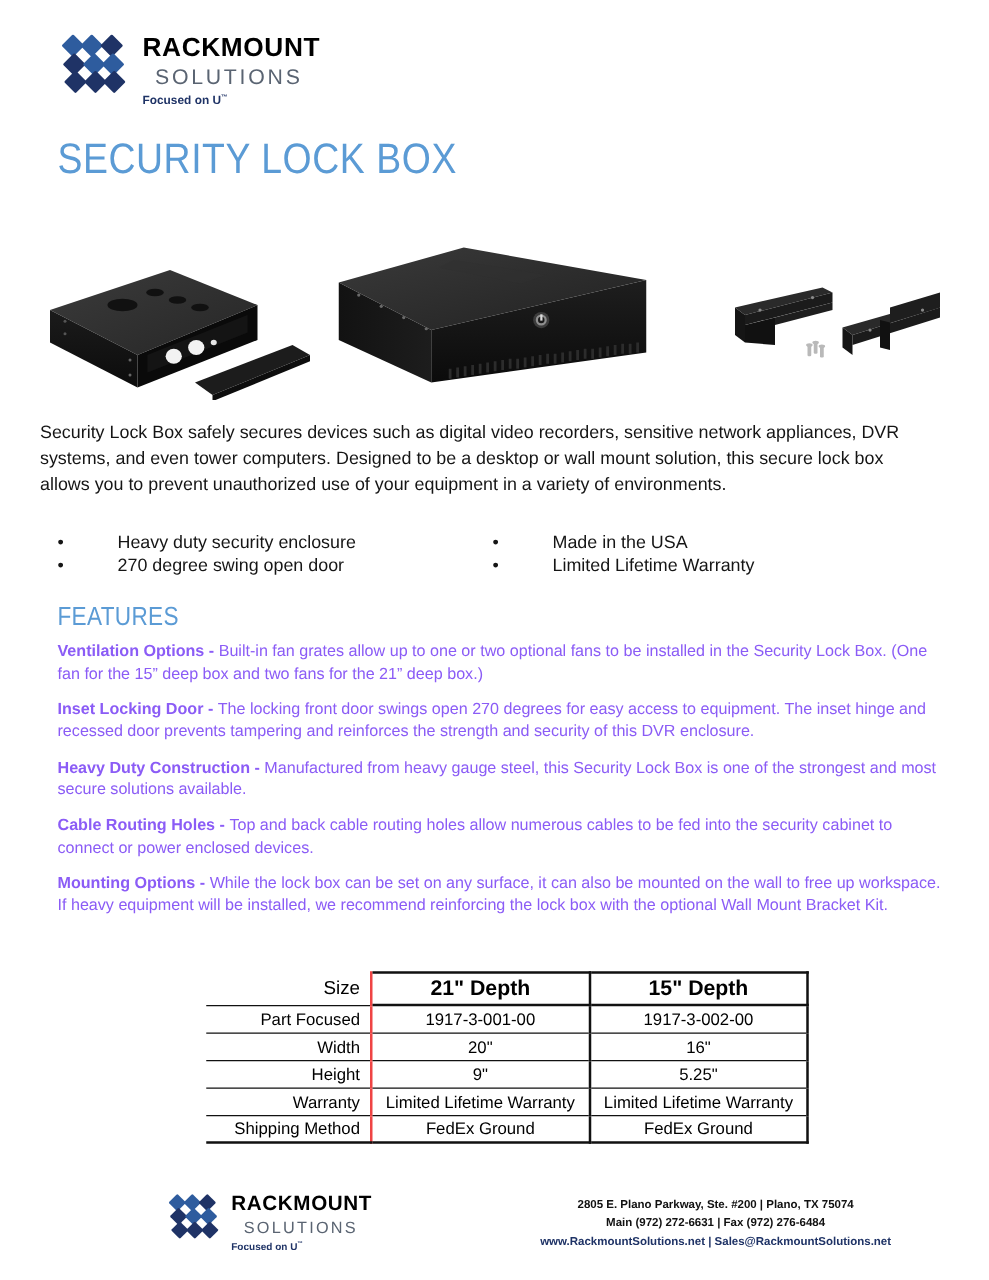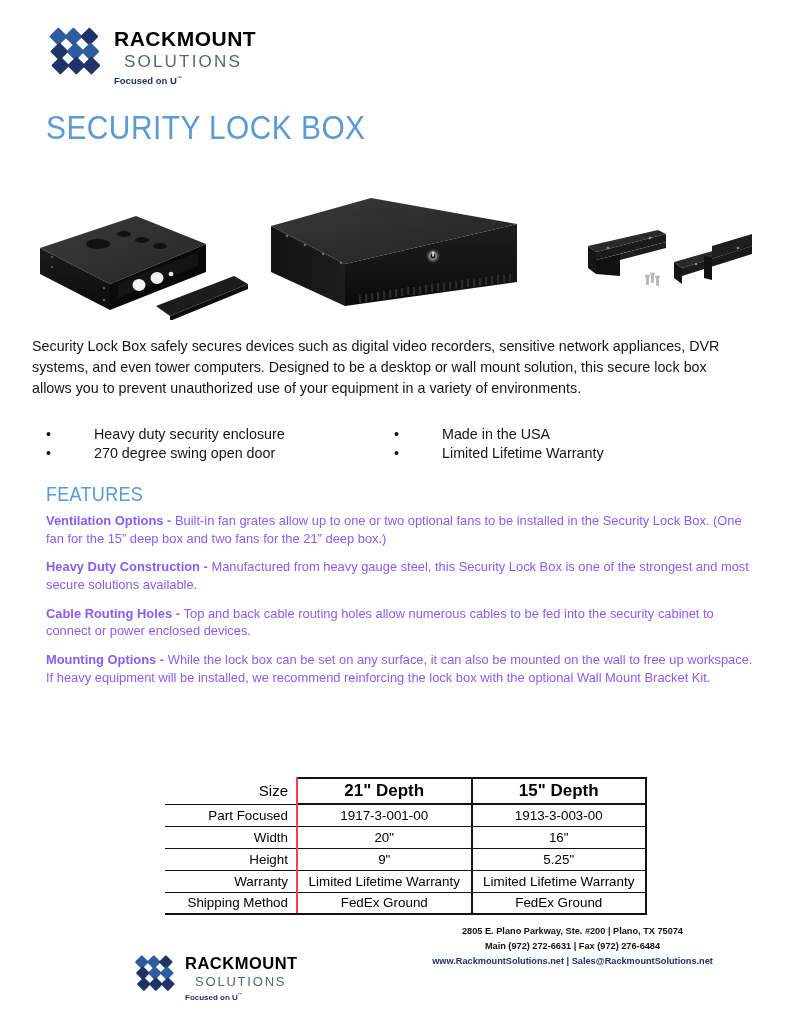--- a/index.html
+++ b/index.html
@@ -108,21 +108,21 @@
   table.spec tr.head td.lbl { border-top: none; }
   table.spec tr.head td.val {
     font-size: 17px; font-weight: bold; border-top: 2px solid #111; border-bottom: 2px solid #111;
   }
   table.spec tr.head td.lbl { font-size: 15px; }
   table.spec tr:last-child td.val { border-bottom: 2px solid #111; }
   table.spec tr:last-child td.lbl { border-bottom: 2px solid #111; }
 
   
   .footer-contact {
-    position: absolute; left: 400px; top: 924px; width: 345px;
+    position: absolute; left: 400px; top: 956px; width: 345px;
     text-align: center; font-size: 9.2px; font-weight: bold;
     line-height: 1.62; color: #111;
   }
   .footer-contact .blue { color: #1F3366; }
 </style>
 </head>
 <body>
 
 <div class="page">
 
@@ -311,20 +311,23 @@
     </div>
   </div>
 
   <div class="sec-title">FEATURES</div>
 
   <div class="features">
     <p class="feature">
       <b>Ventilation Options - </b><span>Built-in fan grates allow up to one or two optional fans to be installed in the Security Lock Box. (One fan for the 15” deep box and two fans for the 21” deep box.)</span>
     </p>
     <p class="feature">
+      <b>Inset Locking Door - </b><span>The locking front door swings open 270 degrees for easy access to equipment. The inset hinge and recessed door prevents tampering and reinforces the strength and security of this DVR enclosure.</span>
+    </p>
+    <p class="feature">
       <b>Heavy Duty Construction - </b><span>Manufactured from heavy gauge steel, this Security Lock Box is one of the strongest and most secure solutions available.</span>
     </p>
     <p class="feature">
       <b>Cable Routing Holes - </b><span>Top and back cable routing holes allow numerous cables to be fed into the security cabinet to connect or power enclosed devices.</span>
     </p>
     <p class="feature">
       <b>Mounting Options - </b><span>While the lock box can be set on any surface, it can also be mounted on the wall to free up workspace. If heavy equipment will be installed, we recommend reinforcing the lock box with the optional Wall Mount Bracket Kit.</span>
     </p>
   </div>
 
@@ -332,21 +335,21 @@
     <table class="spec">
       <tbody>
         <tr class="head">
           <td class="lbl">Size</td>
           <td class="val">21" Depth</td>
           <td class="val">15" Depth</td>
         </tr>
         <tr>
           <td class="lbl">Part Focused</td>
           <td class="val">1917-3-001-00</td>
-          <td class="val">1913-3-003-00</td>
+          <td class="val">1917-3-002-00</td>
         </tr>
         <tr>
           <td class="lbl">Width</td>
           <td class="val">20"</td>
           <td class="val">16"</td>
         </tr>
         <tr>
           <td class="lbl">Height</td>
           <td class="val">9"</td>
           <td class="val">5.25"</td>

